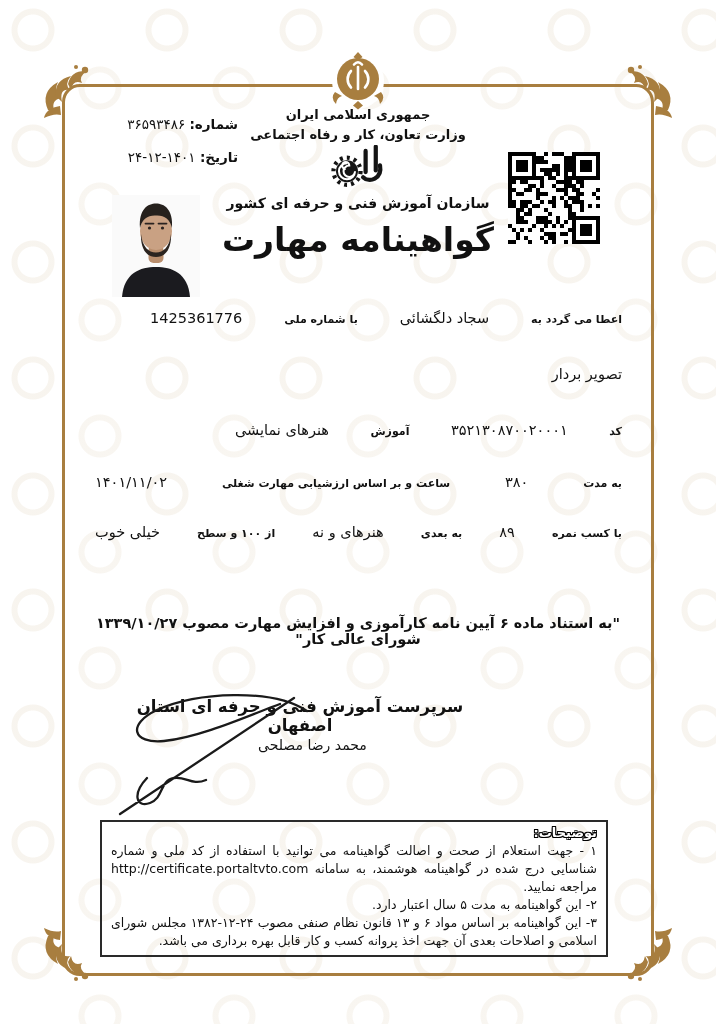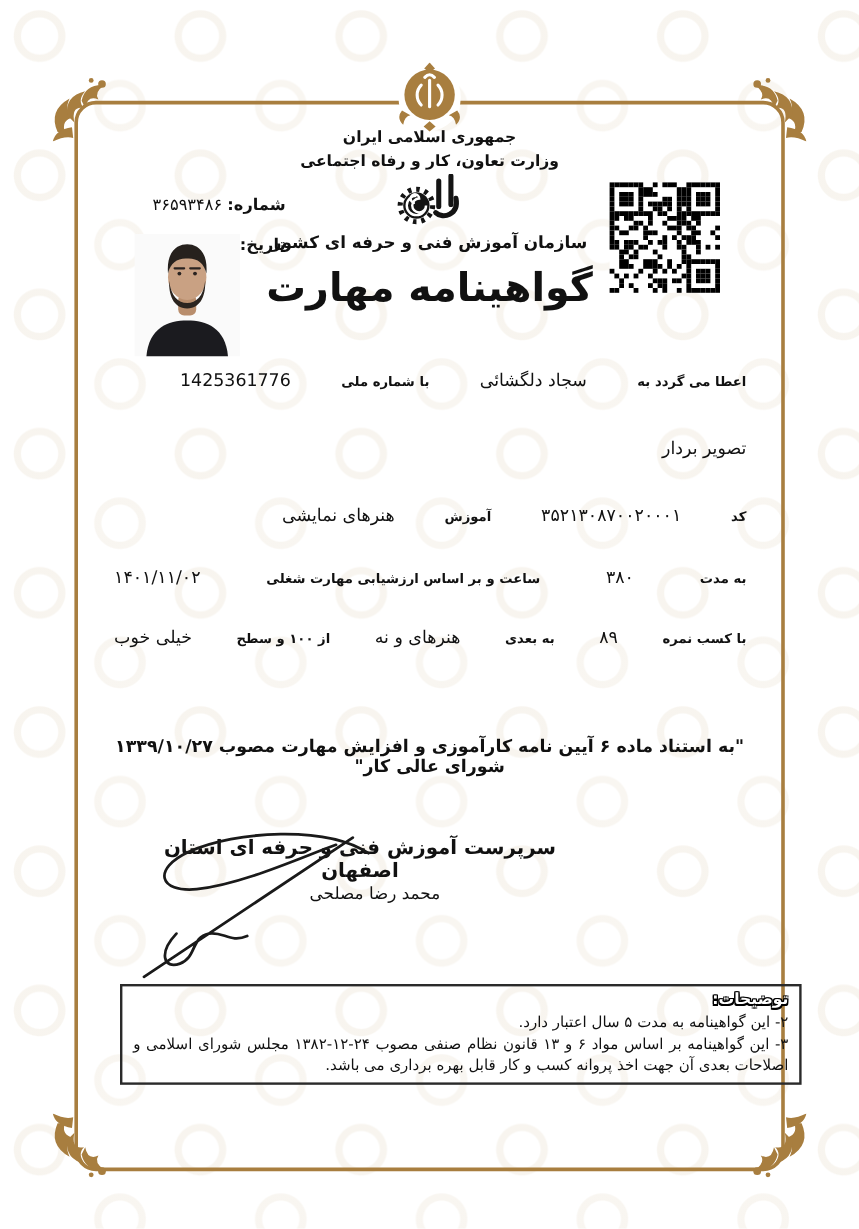--- a/index.html
+++ b/index.html
@@ -14,21 +14,21 @@
     font-family:"DejaVu Sans", sans-serif;
     color:#111111;
   }
   .frame{position:absolute;left:62px;top:84px;width:586px;height:886px;border:3px solid #a87e3f;border-radius:18px;}
   .corner{position:absolute;width:58px;height:58px;}
   .corner.tl{left:38px;top:60px;}
   .corner.tr{left:620px;top:60px;transform:scaleX(-1);}
   .corner.bl{left:38px;top:928px;transform:scaleY(-1);}
   .corner.br{left:620px;top:928px;transform:scale(-1,-1);}
   .medallion{position:absolute;left:331px;top:52px;width:54px;height:58px;}
-  .meta{position:absolute;left:62px;top:114px;width:176px;text-align:right;font-size:13.5px;line-height:20px;margin-top:47px;}
+  .meta{position:absolute;left:62px;top:114px;width:176px;text-align:right;font-size:13.5px;line-height:20px;}
   .meta .line{margin-bottom:13px;white-space:nowrap;}
   .lbl{font-weight:700;}
   .header{position:absolute;left:0;right:0;top:106px;text-align:center;}
   .header .h1{font-size:13px;font-weight:700;line-height:17px;}
   .header .h2{font-size:13px;font-weight:700;line-height:17px;margin-top:3px;}
   .tvto{width:58px;height:44px;margin:2px auto 1px;}
   .header .h3{font-size:14px;font-weight:700;line-height:18px;}
   .qr{position:absolute;left:508px;top:152px;display:grid;grid-template-columns:repeat(23,4px);grid-auto-rows:4px;background:#fff;}
   .qcell{width:4px;height:4px;}
   .qcell.dark{background:#000;}
@@ -39,21 +39,21 @@
   .row .val{font-size:14.5px;white-space:nowrap;}
   .r1{left:150px;top:310px;width:472px;justify-content:space-between;}
   .r2{left:95px;top:366px;width:527px;gap:14px;}
   .r3{left:235px;top:422px;width:387px;justify-content:space-between;}
   .r4{left:95px;top:474px;width:527px;justify-content:space-between;}
   .r5{left:95px;top:524px;width:527px;justify-content:space-between;}
   .legal{position:absolute;left:70px;top:615px;width:576px;text-align:center;font-size:14.5px;font-weight:700;}
   .sig-title{position:absolute;left:110px;top:697px;width:380px;text-align:center;font-size:16.5px;font-weight:700;}
   .sig-name{position:absolute;left:258px;top:737px;width:180px;text-align:left;font-size:14px;}
   .sig-scribble{position:absolute;left:102px;top:686px;pointer-events:none;}
-  .notes-box{position:absolute;left:100px;top:820px;width:568px;box-sizing:border-box;border:2px solid #2a2a2a;padding:2px 9px 5px;font-size:12.5px;line-height:18px;}
+  .notes-box{position:absolute;left:100px;top:820px;width:508px;box-sizing:border-box;border:2px solid #2a2a2a;padding:2px 9px 5px;font-size:12.5px;line-height:18px;}
   .notes-label{display:inline-block;font-weight:700;font-size:13px;color:#fff;
     text-shadow:-1px 0 #000,1px 0 #000,0 -1px #000,0 1px #000,-1px -1px #000,1px 1px #000,1px -1px #000,-1px 1px #000;}
   .note{text-align:justify;}
   .footer-line{position:absolute;left:0;right:0;top:940px;text-align:center;font-size:13px;}
 </style>
 </head>
 <body>
 
 <div class="page">
 
@@ -727,18 +727,19 @@
   <div class="sig-title">سرپرست آموزش فنی و حرفه ای استان اصفهان</div>
   <div class="sig-name">محمد رضا مصلحی</div>
   <svg class="sig-scribble" width="218" height="140" viewBox="0 0 218 140" aria-hidden="true">
     <path d="M205 25 C170 2 95 6 55 24 C25 38 30 58 62 55 C100 51 150 28 178 18
              M192 12 L18 128
              M45 92 C30 108 34 122 48 117 C62 112 57 95 72 92 C84 90 90 100 104 94" stroke="#1a1a1a" stroke-width="2.3" fill="none" stroke-linecap="round"></path>
   </svg>
 
   <div class="notes-box">
     <div><span class="notes-label">توضیحات:</span></div>
+    <div class="note">۱ - جهت استعلام از صحت و اصالت گواهینامه می توانید با استفاده از کد ملی و شماره شناسایی درج شده در گواهینامه هوشمند، به سامانه http://certificate.portaltvto.com مراجعه نمایید.</div>
     <div class="note">۲- این گواهینامه به مدت ۵ سال اعتبار دارد.</div>
     <div class="note">۳- این گواهینامه بر اساس مواد ۶ و ۱۳ قانون نظام صنفی مصوب ۲۴-۱۲-۱۳۸۲ مجلس شورای اسلامی و اصلاحات بعدی آن جهت اخذ پروانه کسب و کار قابل بهره برداری می باشد.</div>
   </div>
 
 
 </div>
 
 </body></html>

